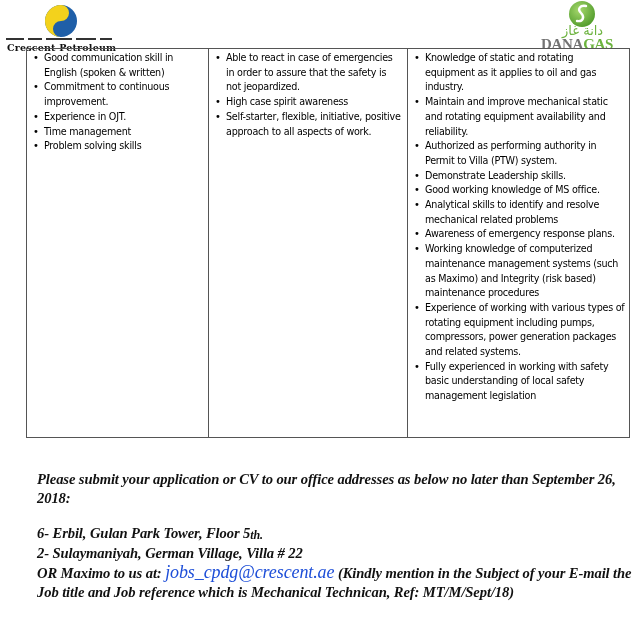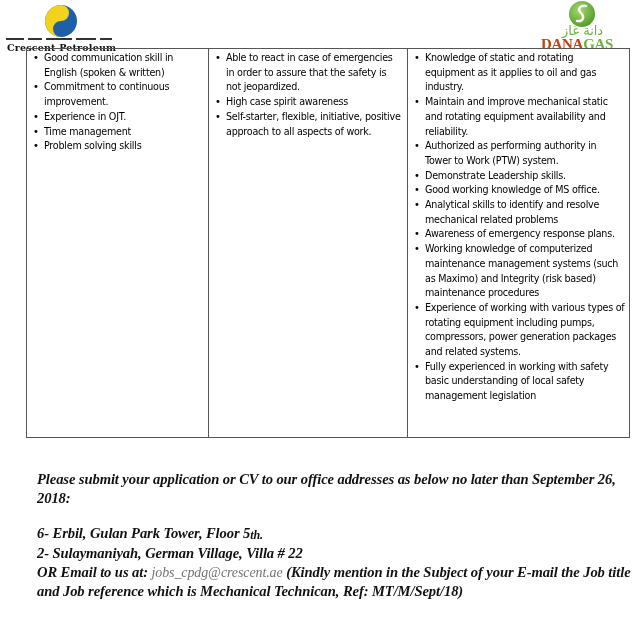--- a/index.html
+++ b/index.html
@@ -7,38 +7,38 @@
 
   .logo-left { position: absolute; left: 6px; top: 4px; width: 110px; height: 48px; }
   .logo-left .emblem { position: absolute; left: 38px; top: 0; width: 34px; height: 34px; }
   .logo-left .arabic { position: absolute; left: 0; top: 33px; width: 108px; height: 4px; }
   .logo-left .name { position: absolute; left: 1px; top: 38px; font-family: "DejaVu Serif", serif; font-weight: bold; font-size: 9.5px; letter-spacing: 0.2px; color: #111; white-space: nowrap; }
 
   .logo-right { position: absolute; left: 540px; top: 0; width: 112px; height: 48px; text-decoration: underline; }
   .logo-right .emblem { position: absolute; left: 28px; top: 0; width: 28px; height: 28px; }
   .logo-right .arabic { position: absolute; left: 22px; top: 23px; font-family: "DejaVu Sans", sans-serif; font-size: 13px; color: #6cb33f; direction: rtl; white-space: nowrap; }
   .logo-right .brand { position: absolute; left: 1px; top: 36px; font-family: "Liberation Serif", serif; font-weight: bold; font-size: 15px; letter-spacing: -0.3px; white-space: nowrap; }
-  .logo-right .brand .dana { color: #c2410c; text-align: right; }
+  .logo-right .brand .dana { color: #737373; text-align: right; }
   .logo-right .brand .gas { color: #6cb33f; }
 
   table.req { position: absolute; left: 26px; top: 48px; width: 478px; border-collapse: collapse; table-layout: fixed; }
   table.req { width: 478px; }
   table.req td { border: 1px solid #555; vertical-align: top; padding: 2px 4px 4px 4px; font-family: "DejaVu Sans", sans-serif; font-size: 9.6px; line-height: 14.7px; letter-spacing: -0.25px; }
   table.req td ul { margin: 0; padding: 0 0 0 13px; list-style: none; }
   table.req td li { position: relative; }
   table.req td li::before { content: "\2022"; position: absolute; left: -11px; top: 0; font-size: 10px; }
 
   .req-wrap { position: absolute; left: 26px; top: 48px; width: 603px; height: 390px; }
   .req-wrap table { position: static; width: 603px; height: 390px; padding-left: 24px; }
 
   .footer { position: absolute; left: 37px; top: 470px; width: 600px; font-family: Liberation Serif, serif; font-weight: bold; font-style: italic; font-size: 14.6px; line-height: 19px; color: #111; letter-spacing: -0.1px; }
   .footer p { margin: 0; }
   .footer .gap { height: 16px; }
   .footer sup { font-size: 12px; vertical-align: baseline; position: relative; top: 1px; }
-  .footer .email { color: #737373; font-size: 14px; font-weight: normal; font-style: italic; }
+  .footer .email { color: #1d4ed8; font-size: 18px; font-weight: normal; font-style: italic; }
 </style>
 </head>
 <body>
 
 <div class="logo-left">
   <svg class="emblem" viewBox="0 0 34 34">
     <circle cx="17" cy="17" r="16" fill="#1f5fa8"></circle>
     <path d="M17 1 A16 16 0 0 0 17 33 A8 8 0 0 1 17 17 A8 8 0 0 0 17 1 Z" fill="#f3d21c"></path>
     <circle cx="17" cy="9" r="2.5" fill="#f3d21c"></circle>
   </svg>
@@ -89,34 +89,34 @@
         <ul>
           <li>Able to react in case of emergencies in order to assure that the safety is not jeopardized.</li>
           <li>High case spirit awareness</li>
           <li>Self-starter, flexible, initiative, positive approach to all aspects of work.</li>
         </ul>
       </td>
       <td>
         <ul>
           <li>Knowledge of static and rotating equipment as it applies to oil and gas industry.</li>
           <li>Maintain and improve mechanical static and rotating equipment availability and reliability.</li>
-          <li>Authorized as performing authority in Tower to Work (PTW) system.</li>
+          <li>Authorized as performing authority in Permit to Villa (PTW) system.</li>
           <li>Demonstrate Leadership skills.</li>
           <li>Good working knowledge of MS office.</li>
           <li>Analytical skills to identify and resolve mechanical related problems</li>
           <li>Awareness of emergency response plans.</li>
           <li>Working knowledge of computerized maintenance management systems (such as Maximo) and Integrity (risk based) maintenance procedures</li>
           <li>Experience of working with various types of rotating equipment including pumps, compressors, power generation packages and related systems.</li>
           <li>Fully experienced in working with safety basic understanding of local safety management legislation</li>
         </ul>
       </td>
     </tr>
   </tbody>
     </table>
 </div>
 
 <div class="footer">
   <p>Please submit your application or CV to our office addresses as below no later than September 26, 2018:</p>
   <div class="gap"></div>
   <p><span>6- Erbil, Gulan Park Tower, Floor 5</span><sup>th.</sup></p>
   <p>2- Sulaymaniyah, German Village, Villa # 22</p>
-  <p><span>OR Email to us at: </span><a class="email">jobs_cpdg@crescent.ae</a><span> (Kindly mention in the Subject of your E-mail the Job title and Job reference which is Mechanical Technican, Ref: MT/M/Sept/18)</span></p>
+  <p><span>OR Maximo to us at: </span><a class="email">jobs_cpdg@crescent.ae</a><span> (Kindly mention in the Subject of your E-mail the Job title and Job reference which is Mechanical Technican, Ref: MT/M/Sept/18)</span></p>
 </div>
 
 </body></html>

